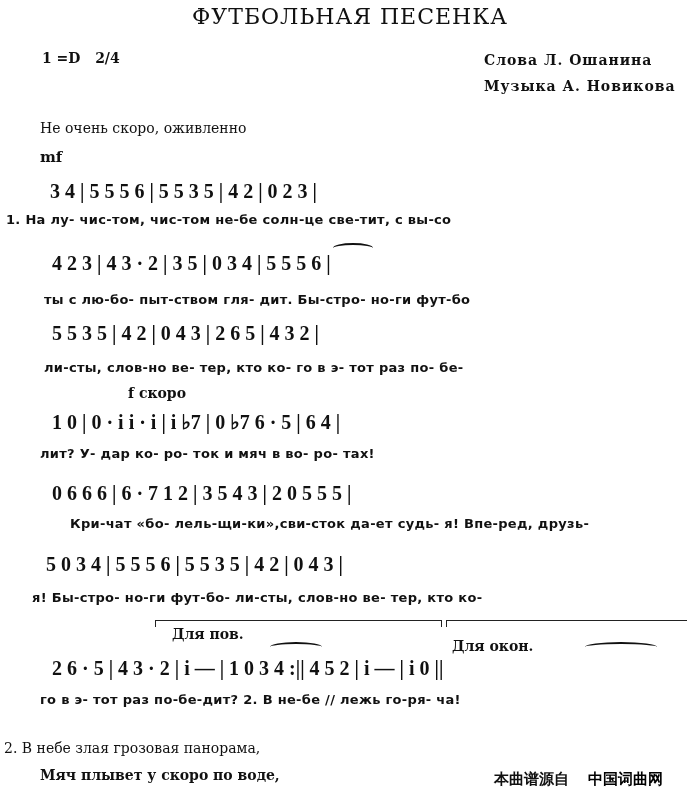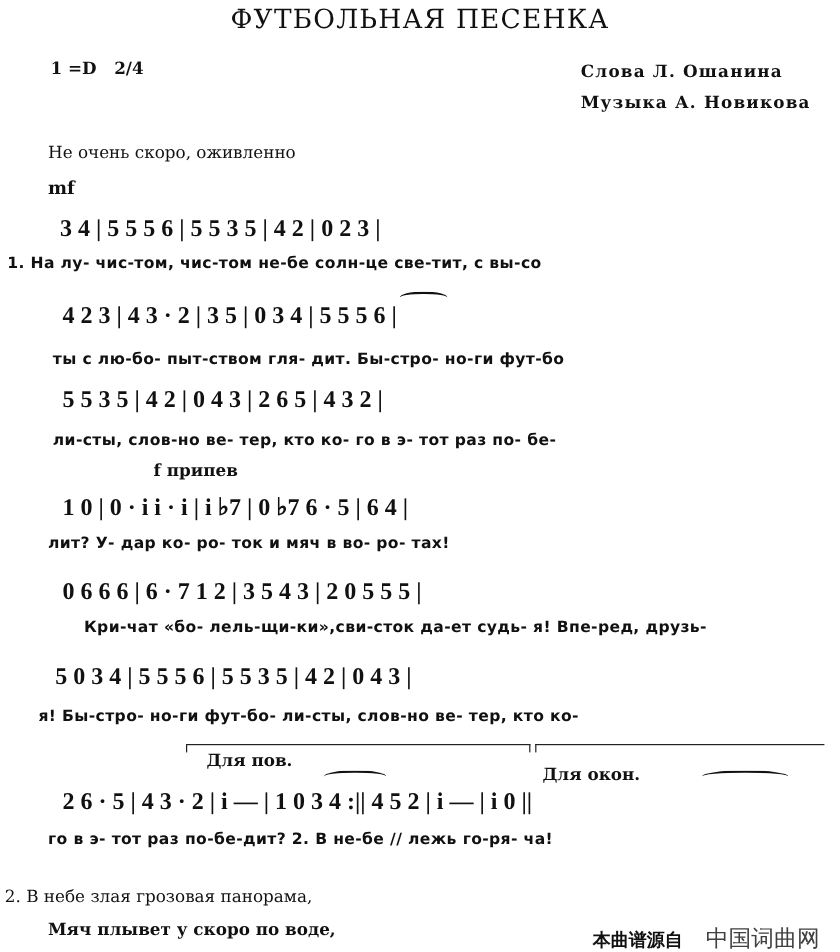--- a/index.html
+++ b/index.html
@@ -6,21 +6,21 @@
   body{width:700px;height:793px;position:relative;overflow:hidden;font-family:"DejaVu Serif","Liberation Serif",serif;color:#111;}
   .abs{position:absolute;white-space:nowrap;}
   .title{left:0;width:700px;top:4px;text-align:center;font-size:22px;letter-spacing:1px;}
   .meta{font-size:14px;font-weight:bold;}
   .credit{font-size:14px;font-weight:bold;letter-spacing:1px;}
   .tempo{font-size:14px;}
   .dyn{font-size:15px;font-weight:bold;}
   .notes{font-size:20px;font-weight:bold;font-family:"Liberation Serif",serif;}
   .lyr{font-size:13px;font-weight:bold;font-family:"DejaVu Sans",sans-serif;letter-spacing:0.3px;}
   .footer-src{font-family:"DejaVu Sans",sans-serif;font-weight:bold;font-size:15px;}
-  .footer-site{font-family:"DejaVu Sans",sans-serif;font-weight:normal;font-size:19px;color:#404040;}
+  .footer-site{font-family:"DejaVu Sans",sans-serif;font-weight:bold;font-size:15px;color:#000000;}
   .slur{position:absolute;border-top:2px solid #111;border-radius:50% 50% 0 0;height:8px;}
   .bracket{position:absolute;border-top:1px solid #222;height:6px;}
 </style>
 </head>
 <body>
 
 <div class="abs title">ФУТБОЛЬНАЯ ПЕСЕНКА</div>
 
 <div class="abs meta" style="left:42px;top:50px;">
   <span>1 =D</span>&nbsp;&nbsp;&nbsp;<span>2/4</span>
@@ -36,21 +36,21 @@
   </div>
 <div class="abs lyr" style="left:6px;top:212px;">1.  На лу-  чис-том, чис-том  не-бе солн-це  све-тит,    с вы-со</div>
 
 <div class="abs notes" style="left:52px;top:252px;">4 2 3 | 4 3 · 2 | 3 5 | 0 3 4 | 5 5 5 6 |</div>
 <div class="slur" style="left:333px;top:243px;width:40px;"></div>
 <div class="abs lyr" style="left:44px;top:292px;">ты с лю-бо-  пыт-ством гля-  дит.       Бы-стро-  но-ги  фут-бо</div>
 
 <div class="abs notes" style="left:52px;top:322px;">5 5 3 5 | 4 2 | 0 4 3 | 2 6 5 | 4 3 2 |</div>
 <div class="abs lyr" style="left:44px;top:360px;">ли-сты, слов-но   ве- тер,      кто ко-   го в э- тот   раз по- бе-</div>
 
-<div class="abs tempo" style="left:128px;top:385px;font-weight:bold;">f припев</div>
+<div class="abs tempo" style="left:128px;top:385px;font-weight:bold;">f скоро</div>
 <div class="abs notes" style="left:52px;top:410px;">1 0 | 0 · i i · i | i ♭7 | 0 ♭7 6 · 5 | 6 4 |</div>
 <div class="abs lyr" style="left:40px;top:446px;">лит?          У- дар   ко-   ро- ток      и   мяч в во-   ро- тах!</div>
 
 <div class="abs notes" style="left:52px;top:482px;">0 6 6 6 | 6 · 7 1 2 | 3 5 4 3 | 2 0 5 5 5 |</div>
 <div class="abs lyr" style="left:70px;top:516px;">Кри-чат «бо- лель-щи-ки»,сви-сток да-ет судь-  я! Впе-ред, друзь-</div>
 
 <div class="abs notes" style="left:46px;top:553px;">5 0 3 4 | 5 5 5 6 | 5 5 3 5 | 4 2 | 0 4 3 |</div>
 <div class="abs lyr" style="left:32px;top:590px;">я!   Бы-стро-  но-ги  фут-бо-   ли-сты, слов-но  ве- тер,     кто ко-</div>
 
 <div class="bracket" style="left:155px;top:620px;width:285px;border-left:1px solid #222;border-right:1px solid #222;"></div>

